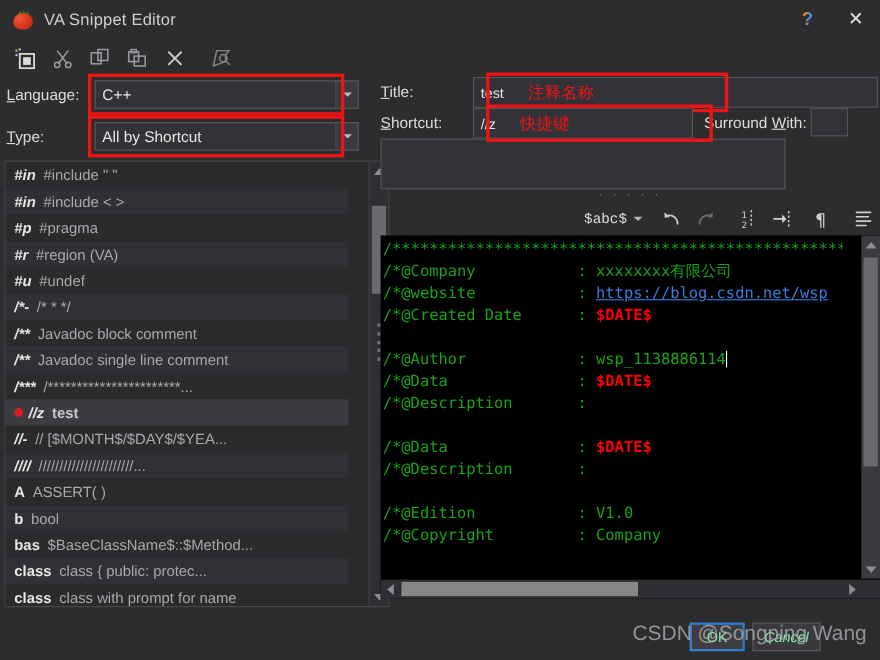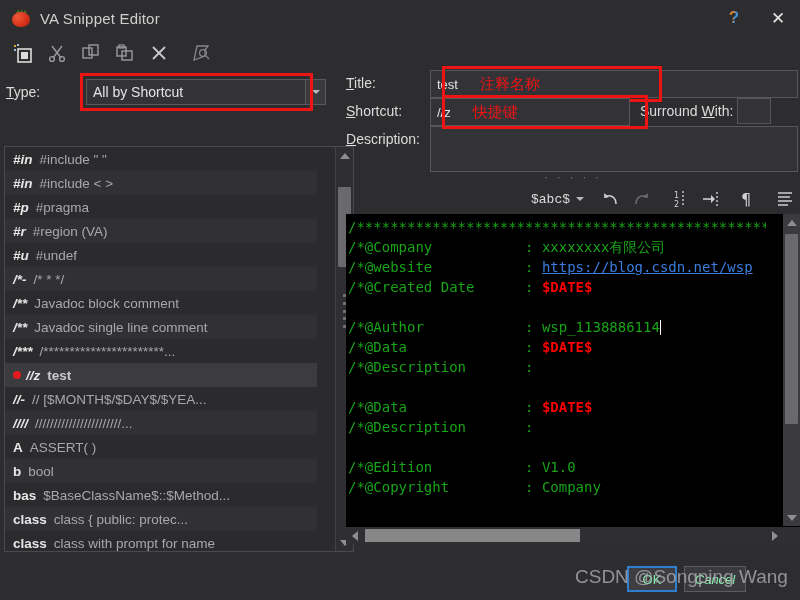--- a/index.html
+++ b/index.html
@@ -322,20 +322,32 @@
       <svg width="20" height="20" viewBox="0 0 20 20">
         <path d="M4 3 h11 l-3 4 v6 l-11 4 z" fill="none" stroke="#86868a" stroke-width="1.3"></path>
         <circle cx="10" cy="10" r="3.4" fill="none" stroke="#86868a" stroke-width="1.3"></circle>
         <line x1="12.6" y1="12.6" x2="16" y2="16" stroke="#86868a" stroke-width="1.3"></line>
       </svg>
     </div>
   </div>
 
   <div class="left-col">
 
+    <div class="field-row">
+      <div class="field-label">
+        <u>L</u><span>anguage:</span>
+      </div>
+      <div class="combo-wrap">
+        <div class="combo">C++</div>
+        <div class="combo-arrow">
+            <i></i>
+          </div>
+        <div class="red-box" style="left:-6px; top:-6px; width:233px; height:38px;"></div>
+      </div>
+    </div>
 
     <div class="field-row" style="margin-top:6px;">
       <div class="field-label">
         <u>T</u><span>ype:</span>
       </div>
       <div class="combo-wrap">
         <div class="combo">All by Shortcut</div>
         <div class="combo-arrow">
             <i></i>
           </div>
@@ -457,23 +469,20 @@
         <span class="ann-cn">快捷键</span>
       </div>
       <div class="surround-label">
         Surround <u>W</u>ith:
       </div>
       <div class="surround-box"></div>
       <div class="red-box" style="left:96px; top:-3px; width:206px; height:34px;"></div>
     </div>
 
     <div class="rfield-row">
-      <div class="rfield-label">
-        <u>D</u><span>escription:</span>
-      </div>
       <div class="desc-box" style="width:368px; height:46px;"></div>
     </div>
 
     <div class="desc-dots">· · · · ·</div>
 
     <div class="ed-toolbar">
       <div class="abc-btn">
         <span class="abc-txt">$abc$</span>
         <span class="abc-car"></span>
       </div>

